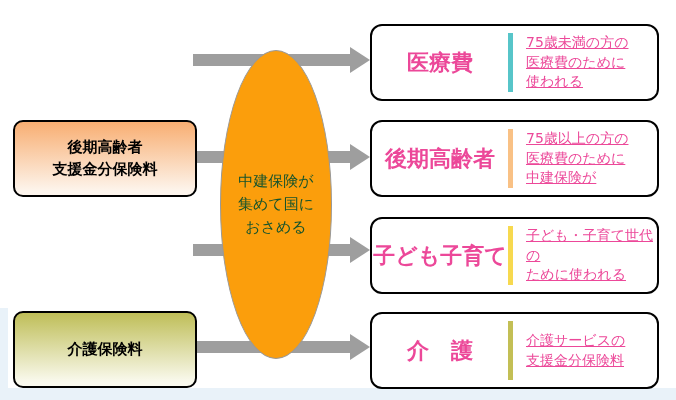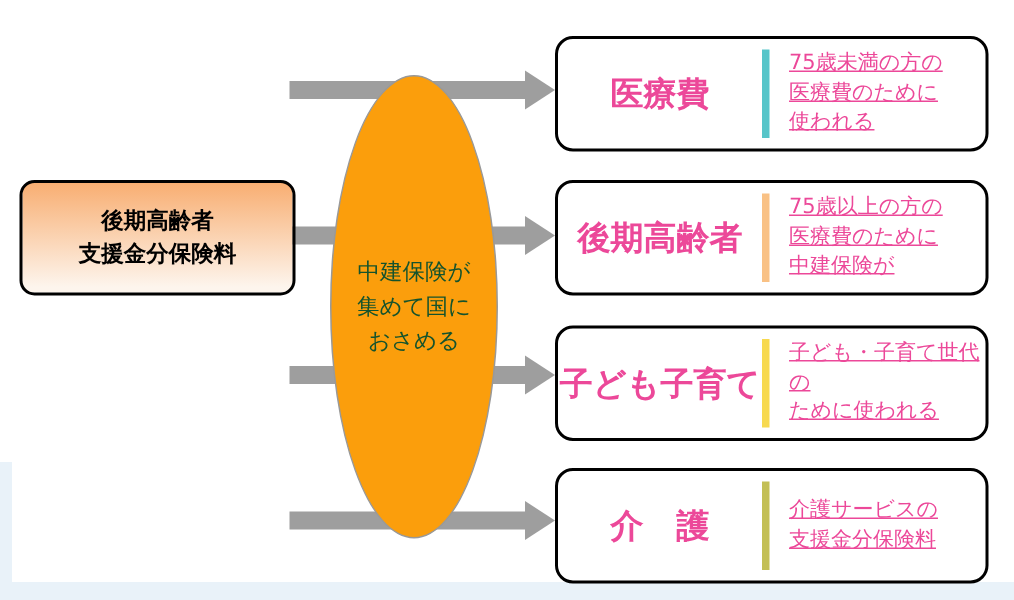--- a/index.html
+++ b/index.html
@@ -139,20 +139,23 @@
   <div class="ellipse" style="--fill: #fb9e0c; --border: #999999;">
     <span class="ellipse-text">中建保険が
 集めて国に
 おさめる</span>
   </div>
 
   <div class="src r2" style="--top: #f8ae72; --bottom: #fdf5ed;">
     <span class="src-label">後期高齢者
 支援金分保険料</span>
   </div>
+  <div class="src r4" style="--top: #bfbe58; --bottom: #fafaef;">
+    <span class="src-label">介護保険料</span>
+  </div>
 
   <div class="dst r1">
     <div class="dst-title">医療費</div>
     <div class="dst-divider" style="--divider: #57c5c9;"></div>
     <div class="dst-desc">75歳未満の方の
 医療費のために
 使われる</div>
   </div>
   <div class="dst r2">
     <div class="dst-title">後期高齢者</div>

